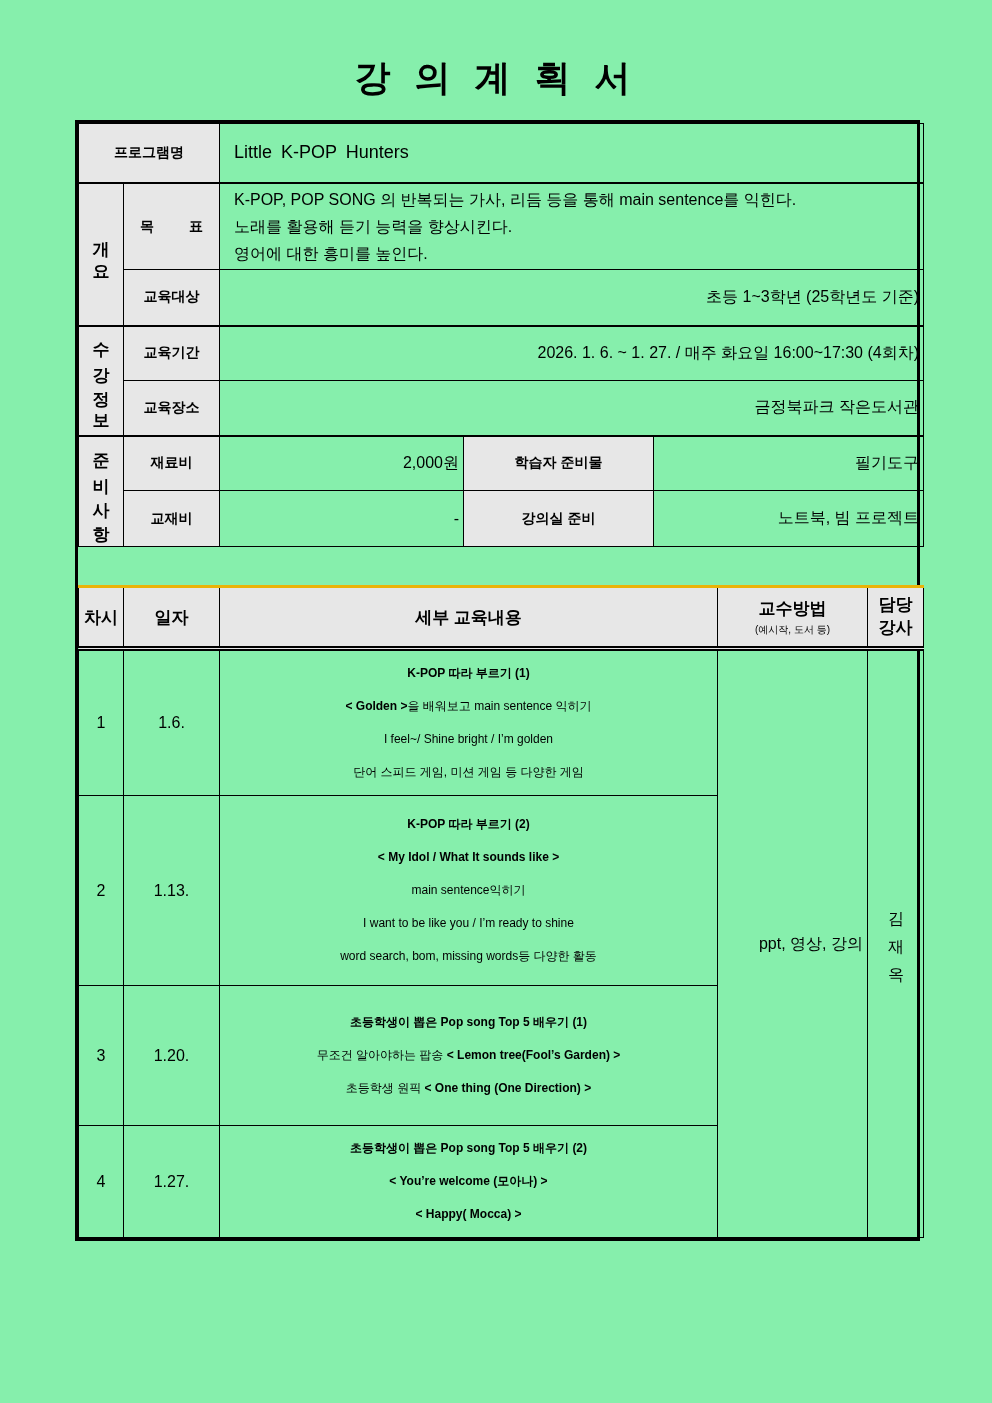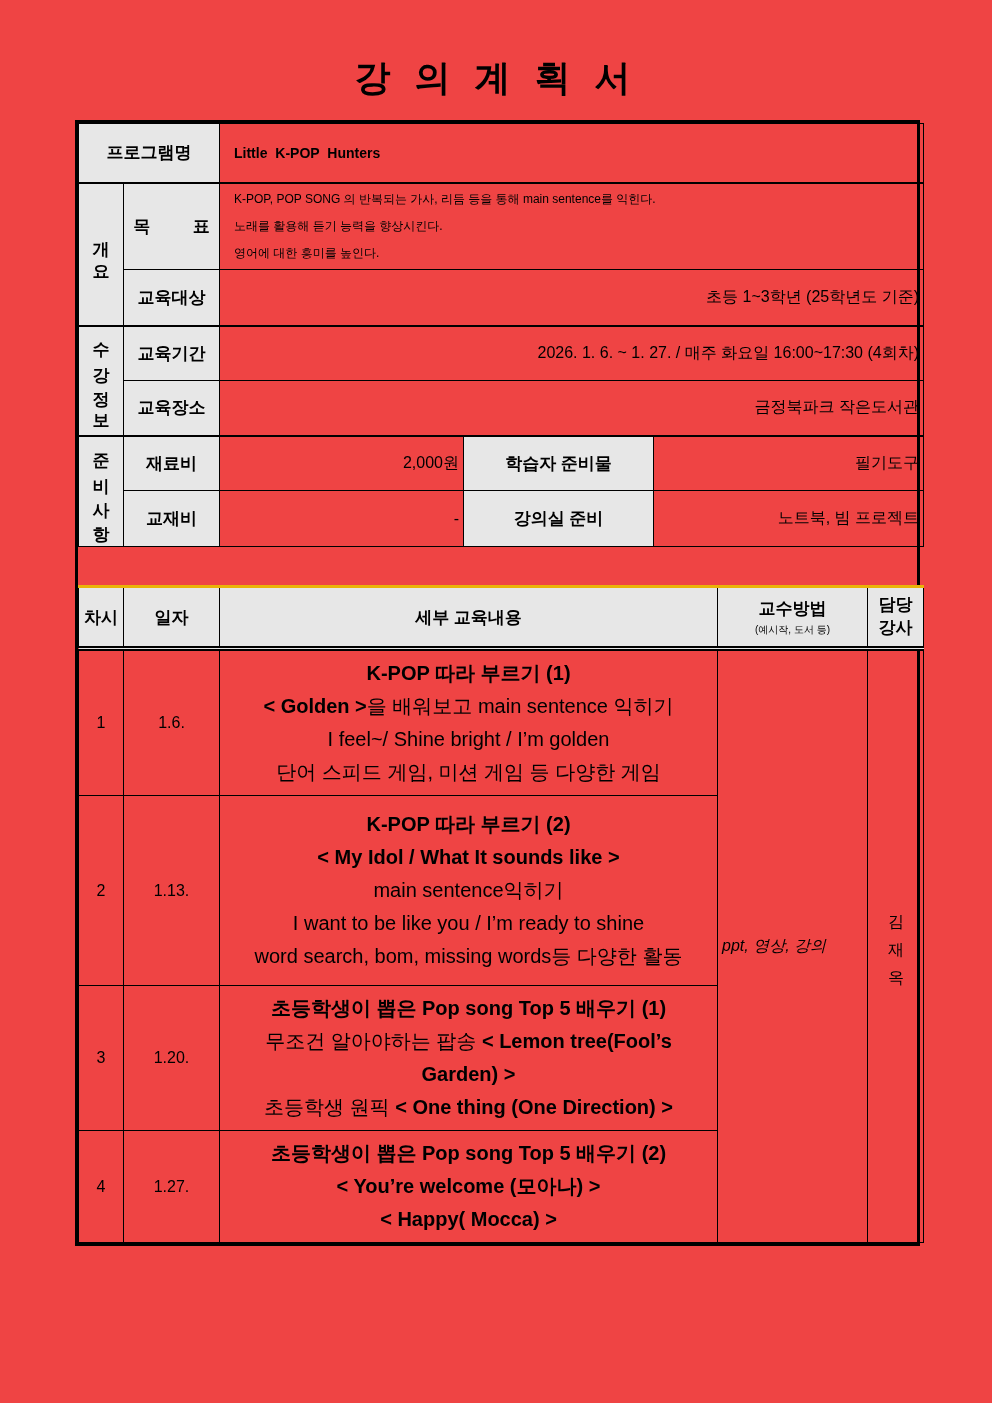--- a/index.html
+++ b/index.html
@@ -6,21 +6,21 @@
   html, body {
     margin: 0; padding: 0;
     background: #ffffff;
     font-family: "Liberation Sans", "DejaVu Sans", sans-serif;
     color: #000;
   }
   .page {
     position: relative;
     width: 992px;
     height: 1403px;
-    background: #ef4444;
+    background: #86efac;
     overflow: hidden;
   }
   .doc-title {
     margin: 0;
     padding-top: 58px;
     text-align: center;
     font-size: 36px;
     font-weight: bold;
     letter-spacing: 7px;
     line-height: 1.1;
@@ -49,31 +49,31 @@
   }
   .vtext {
     display: inline-block;
     writing-mode: vertical-rl;
     text-orientation: upright;
     letter-spacing: 7px;
   }
   .t-info .label {
     background: #e7e7e7;
     font-weight: bold;
-    font-size: 17px;
+    font-size: 14px;
     text-align: center;
     white-space: pre;
   }
   .t-info .value {
     font-size: 16px;
     text-align: right;
   }
   .t-info .value.left { text-align: left; padding-left: 14px; }
-  .t-info .value.bold-big { font-weight: bold; font-size: 14px; word-spacing: 4px; margin-left: 24px; }
-  .goal-line { line-height: 27px; font-size: 12px; }
+  .t-info .value.bold-big { font-weight: normal; font-size: 18px; word-spacing: 4px; margin-left: 24px; }
+  .goal-line { line-height: 27px; font-size: 16px; }
   .r-program td { height: 60px; }
   .r-goal td { height: 86px; }
   .r-target td { height: 56px; }
   .r-period td { height: 55px; }
   .r-place td { height: 55px; }
   .r-matfee td { height: 55px; }
   .r-bookfee td { height: 56px; }
   .sec-top td { border-top: 2px solid #000; }
   
   .t-sched { border-top: 3px solid #eab308; margin-top: 38px; }
@@ -90,29 +90,28 @@
     font-size: 10px;
     margin-top: 3px;
   }
   .t-sched .head .two-line { white-space: pre-line; line-height: 1.35; }
   .c-session, .c-date {
     text-align: center;
     font-size: 16px;
   }
   .c-content {
     text-align: center;
-    font-size: 20px;
+    font-size: 12px;
     padding: 6px 10px;
   }
   .c-content .line { line-height: 33px; }
   .c-content .b, .b { font-weight: bold; }
   .c-method {
-    text-align: left;
-    font-size: 16px;
-    font-style: italic;
+    text-align: right;
+    font-size: 16px;
   }
   .c-instructor {
     text-align: center;
     font-size: 16px;
   }
   .c-instructor .vtext { letter-spacing: 12px; }
   .srow-1 td { height: 135px; }
   .srow-2 td { height: 190px; }
   .srow-3 td { height: 140px; }
   .srow-4 td { height: 112px; }

